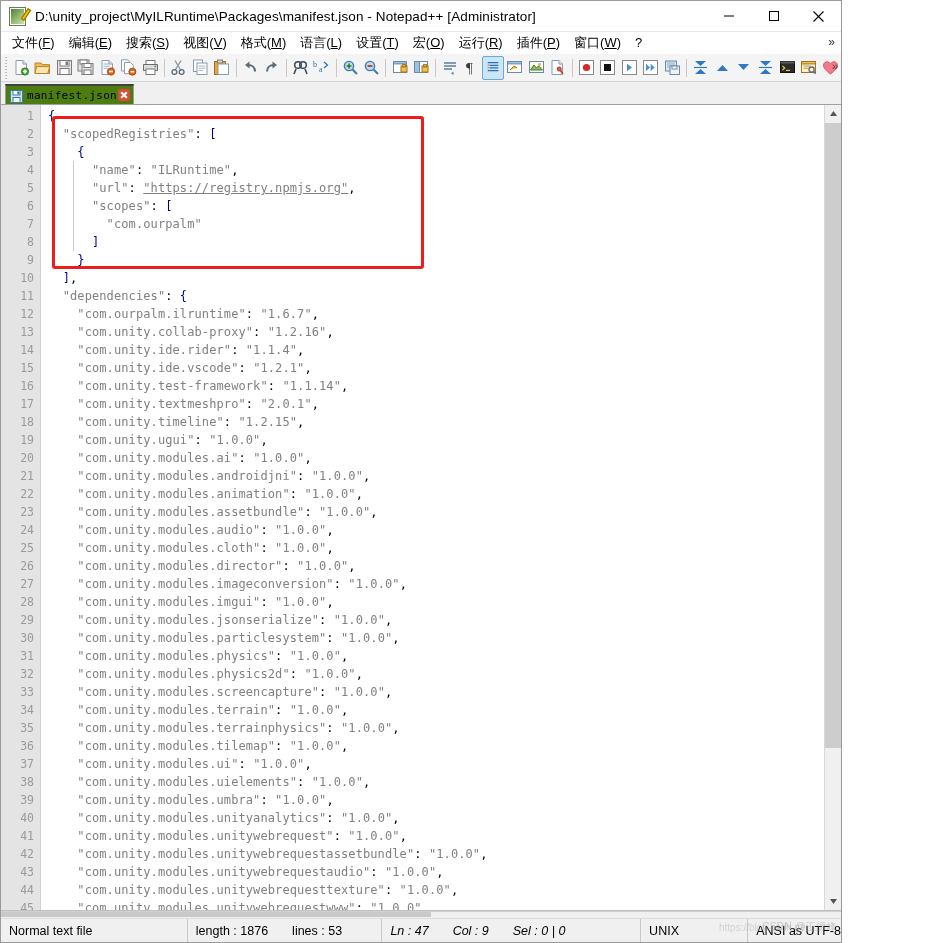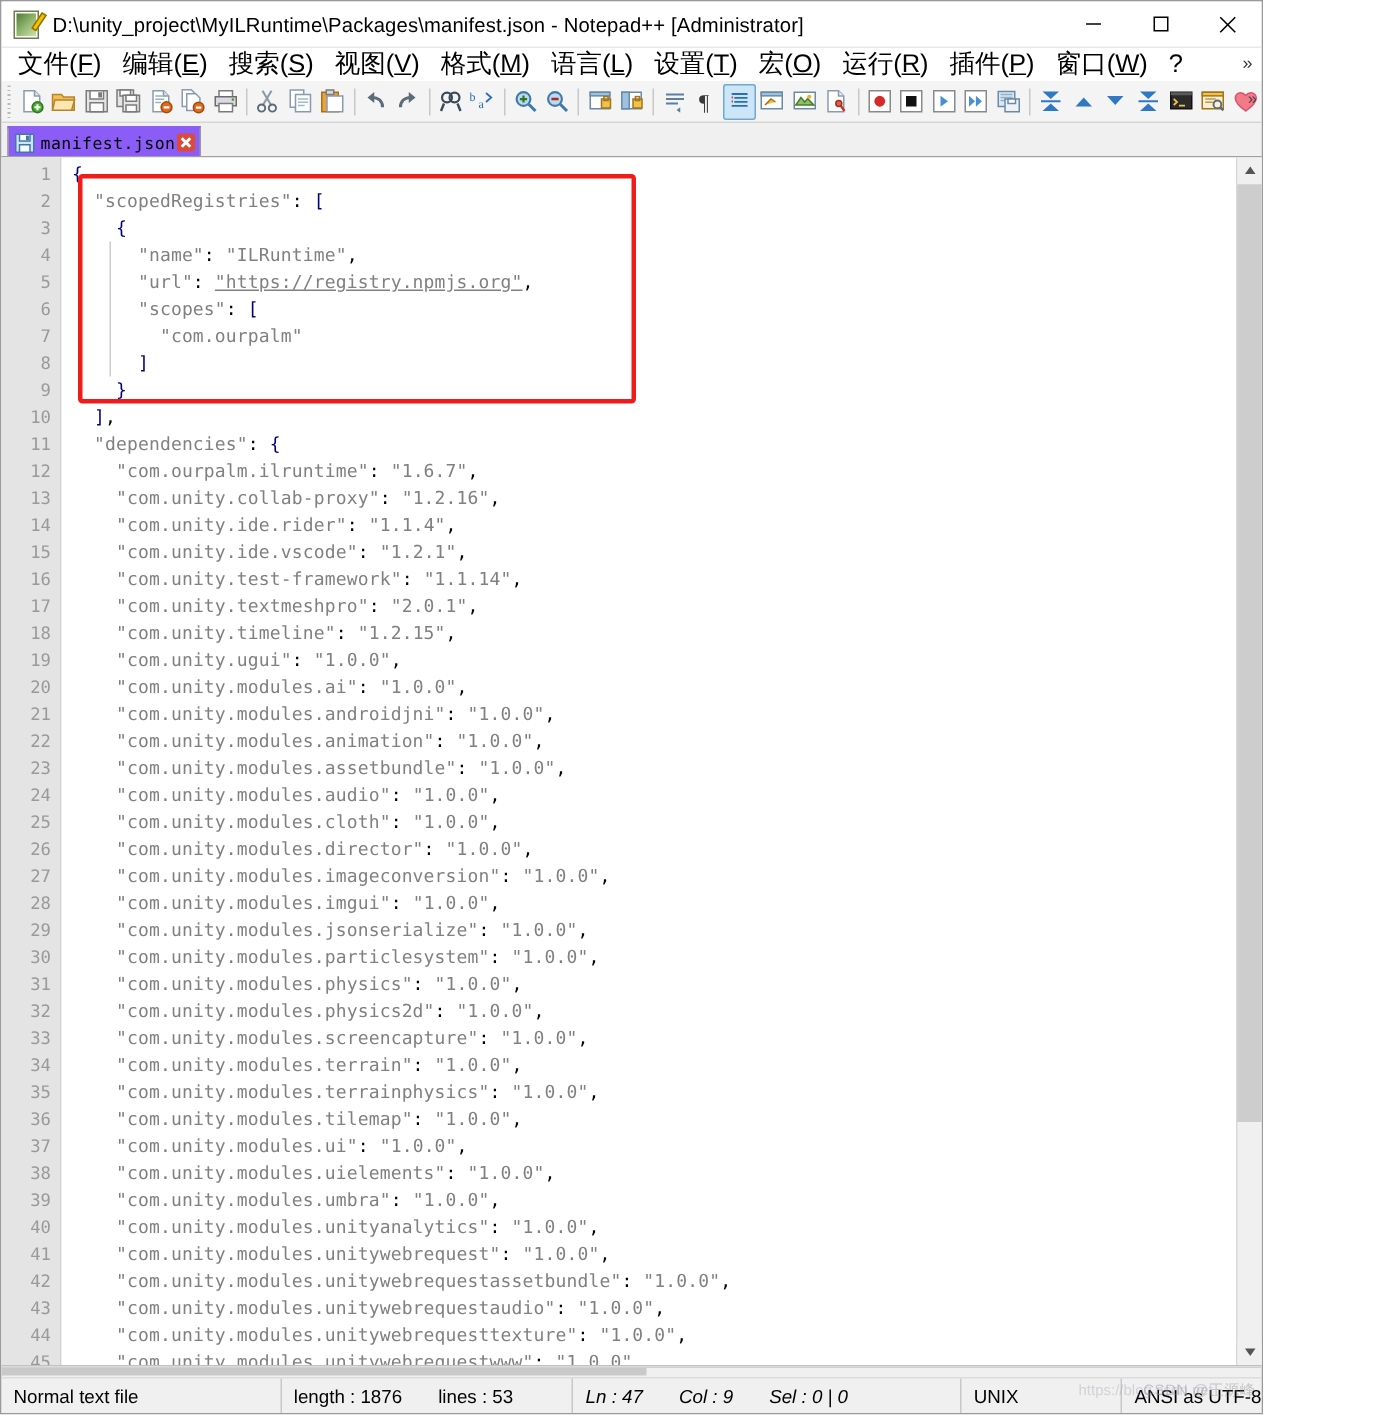--- a/index.html
+++ b/index.html
@@ -71,21 +71,21 @@
   .menubar {
     height: 22px;
     background: #ffffff;
     display: flex;
     align-items: center;
     flex: 0 0 auto;
     padding-left: 4px;
     position: relative;
   }
   .menu-item {
-    font-size: 17px;
+    font-size: 13px;
     color: #000;
     padding: 1px 7px 2px 7px;
     white-space: nowrap;
     line-height: 17px;
   }
   .menu-item .mn { text-decoration: underline; }
   .menu-chev {
     position: absolute; right: 6px; top: 3px;
     font-size: 12px; color: #333;
   }
@@ -133,24 +133,24 @@
     height: 22px;
     background: #f0f0f0;
     border-bottom: 1px solid #a0a0a0;
     display: flex;
     align-items: flex-end;
     flex: 0 0 auto;
     padding-left: 4px;
   }
   .tab {
     height: 20px;
-    background: #8b5cf6;
+    background: #4d7c0f;
     border: 1px solid #9a9a9a;
     border-bottom: none;
-    border-top: 2px solid #8b5cf6;
+    border-top: 2px solid #404040;
     display: flex; align-items: center;
     padding: 0 3px 0 4px;
     box-sizing: border-box;
     position: relative;
   }
   .tab-icon {
     width: 13px; height: 13px;
     margin-right: 4px; flex: 0 0 auto;
     position: relative;
   }

